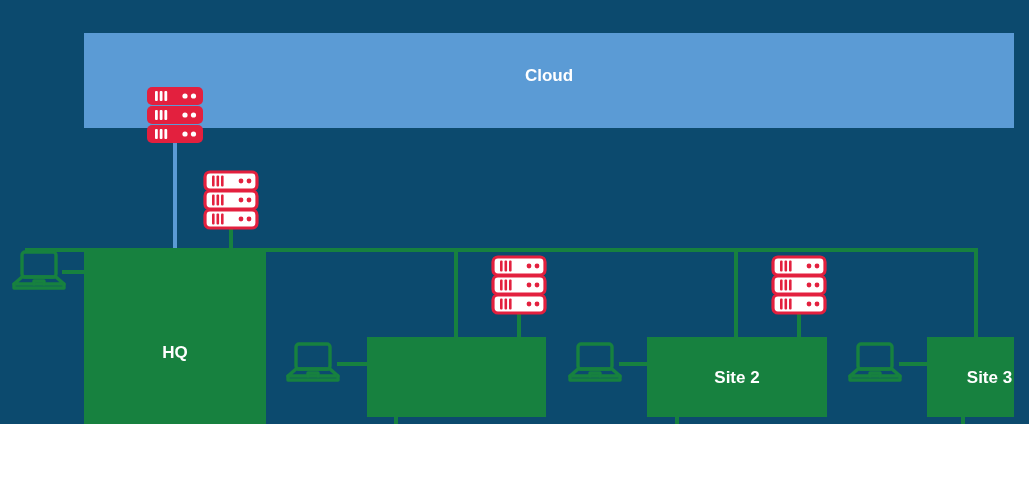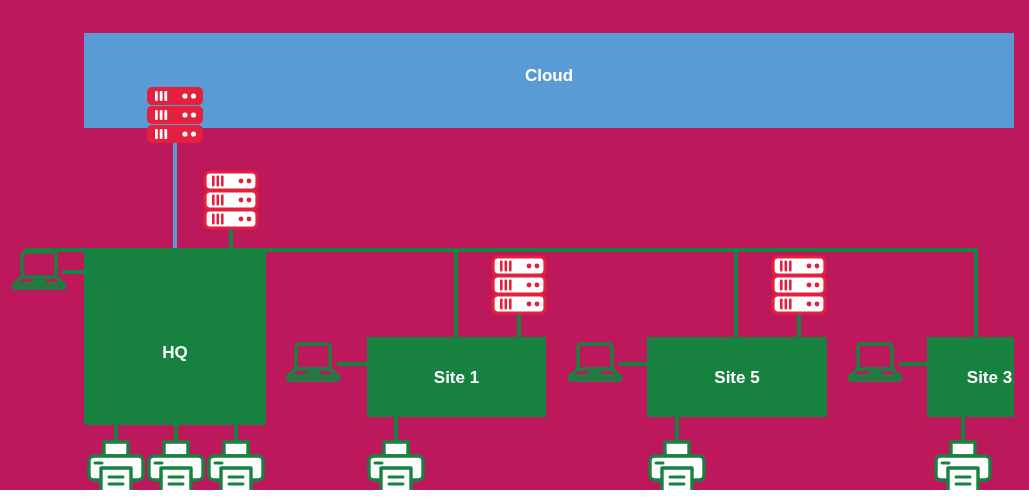--- a/index.html
+++ b/index.html
@@ -7,22 +7,22 @@
     margin: 0;
     padding: 0;
     background: #ffffff;
   }
   body {
     font-family: "Liberation Sans", sans-serif;
   }
   #diagram-canvas {
     position: relative;
     width: 1029px;
-    height: 490px;
-    background: #be185d;
+    height: 424px;
+    background: #0c4a6e;
     overflow: hidden;
   }
   #diagram-svg {
     position: absolute;
     left: 0;
     top: 0;
     width: 1029px;
     height: 498px;
   }
   .node-label {
@@ -198,17 +198,16 @@
     <use href="#sym-printer" transform="translate(116,467)"></use>
     <use href="#sym-printer" transform="translate(176,467)"></use>
     <use href="#sym-printer" transform="translate(236,467)"></use>
     <use href="#sym-printer" transform="translate(396,467)"></use>
     <use href="#sym-printer" transform="translate(677,467)"></use>
     <use href="#sym-printer" transform="translate(963,467)"></use>
   </svg>
 
   <div class="node-label" id="label-cloud">Cloud</div>
   <div class="node-label" id="label-hq">HQ</div>
-  <div class="node-label" id="label-site1">Site 1</div>
-  <div class="node-label" id="label-site2">Site 5</div>
+  <div class="node-label" id="label-site2">Site 2</div>
   <div class="node-label" id="label-site3">Site 3</div>
 
 </div>
 
 </body></html>

